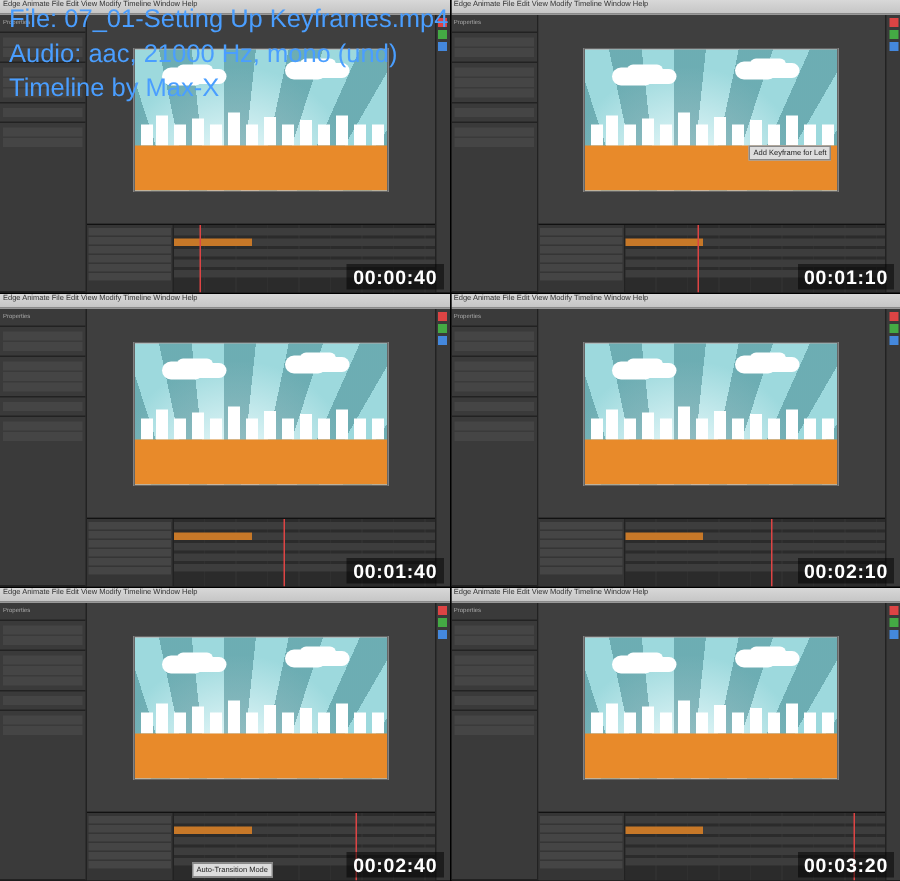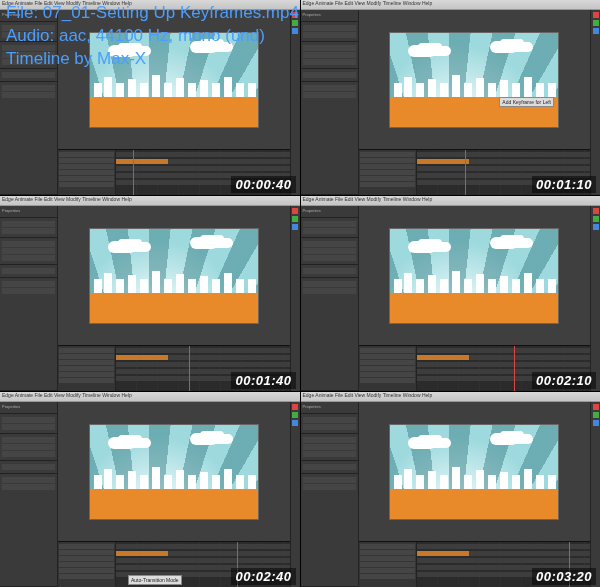--- a/index.html
+++ b/index.html
@@ -203,21 +203,20 @@
       bottom: 2px;
       right: 4px;
       background: rgba(0,0,0,0.5);
       color: #fff;
       font-family: Arial, sans-serif;
       font-size: 13px;
       font-weight: bold;
       padding: 1px 4px;
       letter-spacing: 0.5px;
       z-index: 5;
-      font-style: italic;
     }
     .tooltip-stage-1 { right: 36px; bottom: 42px; }
     .tooltip-tl-5 { left: 12px; bottom: 2px; }
   </style>
 </head>
 <body>
 
 <div class="grid">
     <div class="thumb">
     <div class="menubar">Edge Animate   File  Edit  View  Modify  Timeline  Window  Help</div>
@@ -582,15 +581,15 @@
         <div class="color-swatch sw-g"></div>
         <div class="color-swatch sw-b"></div>
       </div>
     </div>
     <div class="timestamp">00:03:20</div>
   </div>
   </div>
 
 <div class="header">
   <div class="line"><span>File:</span> <span>07_01-Setting Up Keyframes.mp4</span></div>
-  <div class="line">Audio: aac, 44100 Hz, mono (und)</div>
+  <div class="line">Audio: aac, 21000 Hz, mono (und)</div>
   <div class="line">Timeline by Max-X</div>
 </div>
 
 </body></html>

